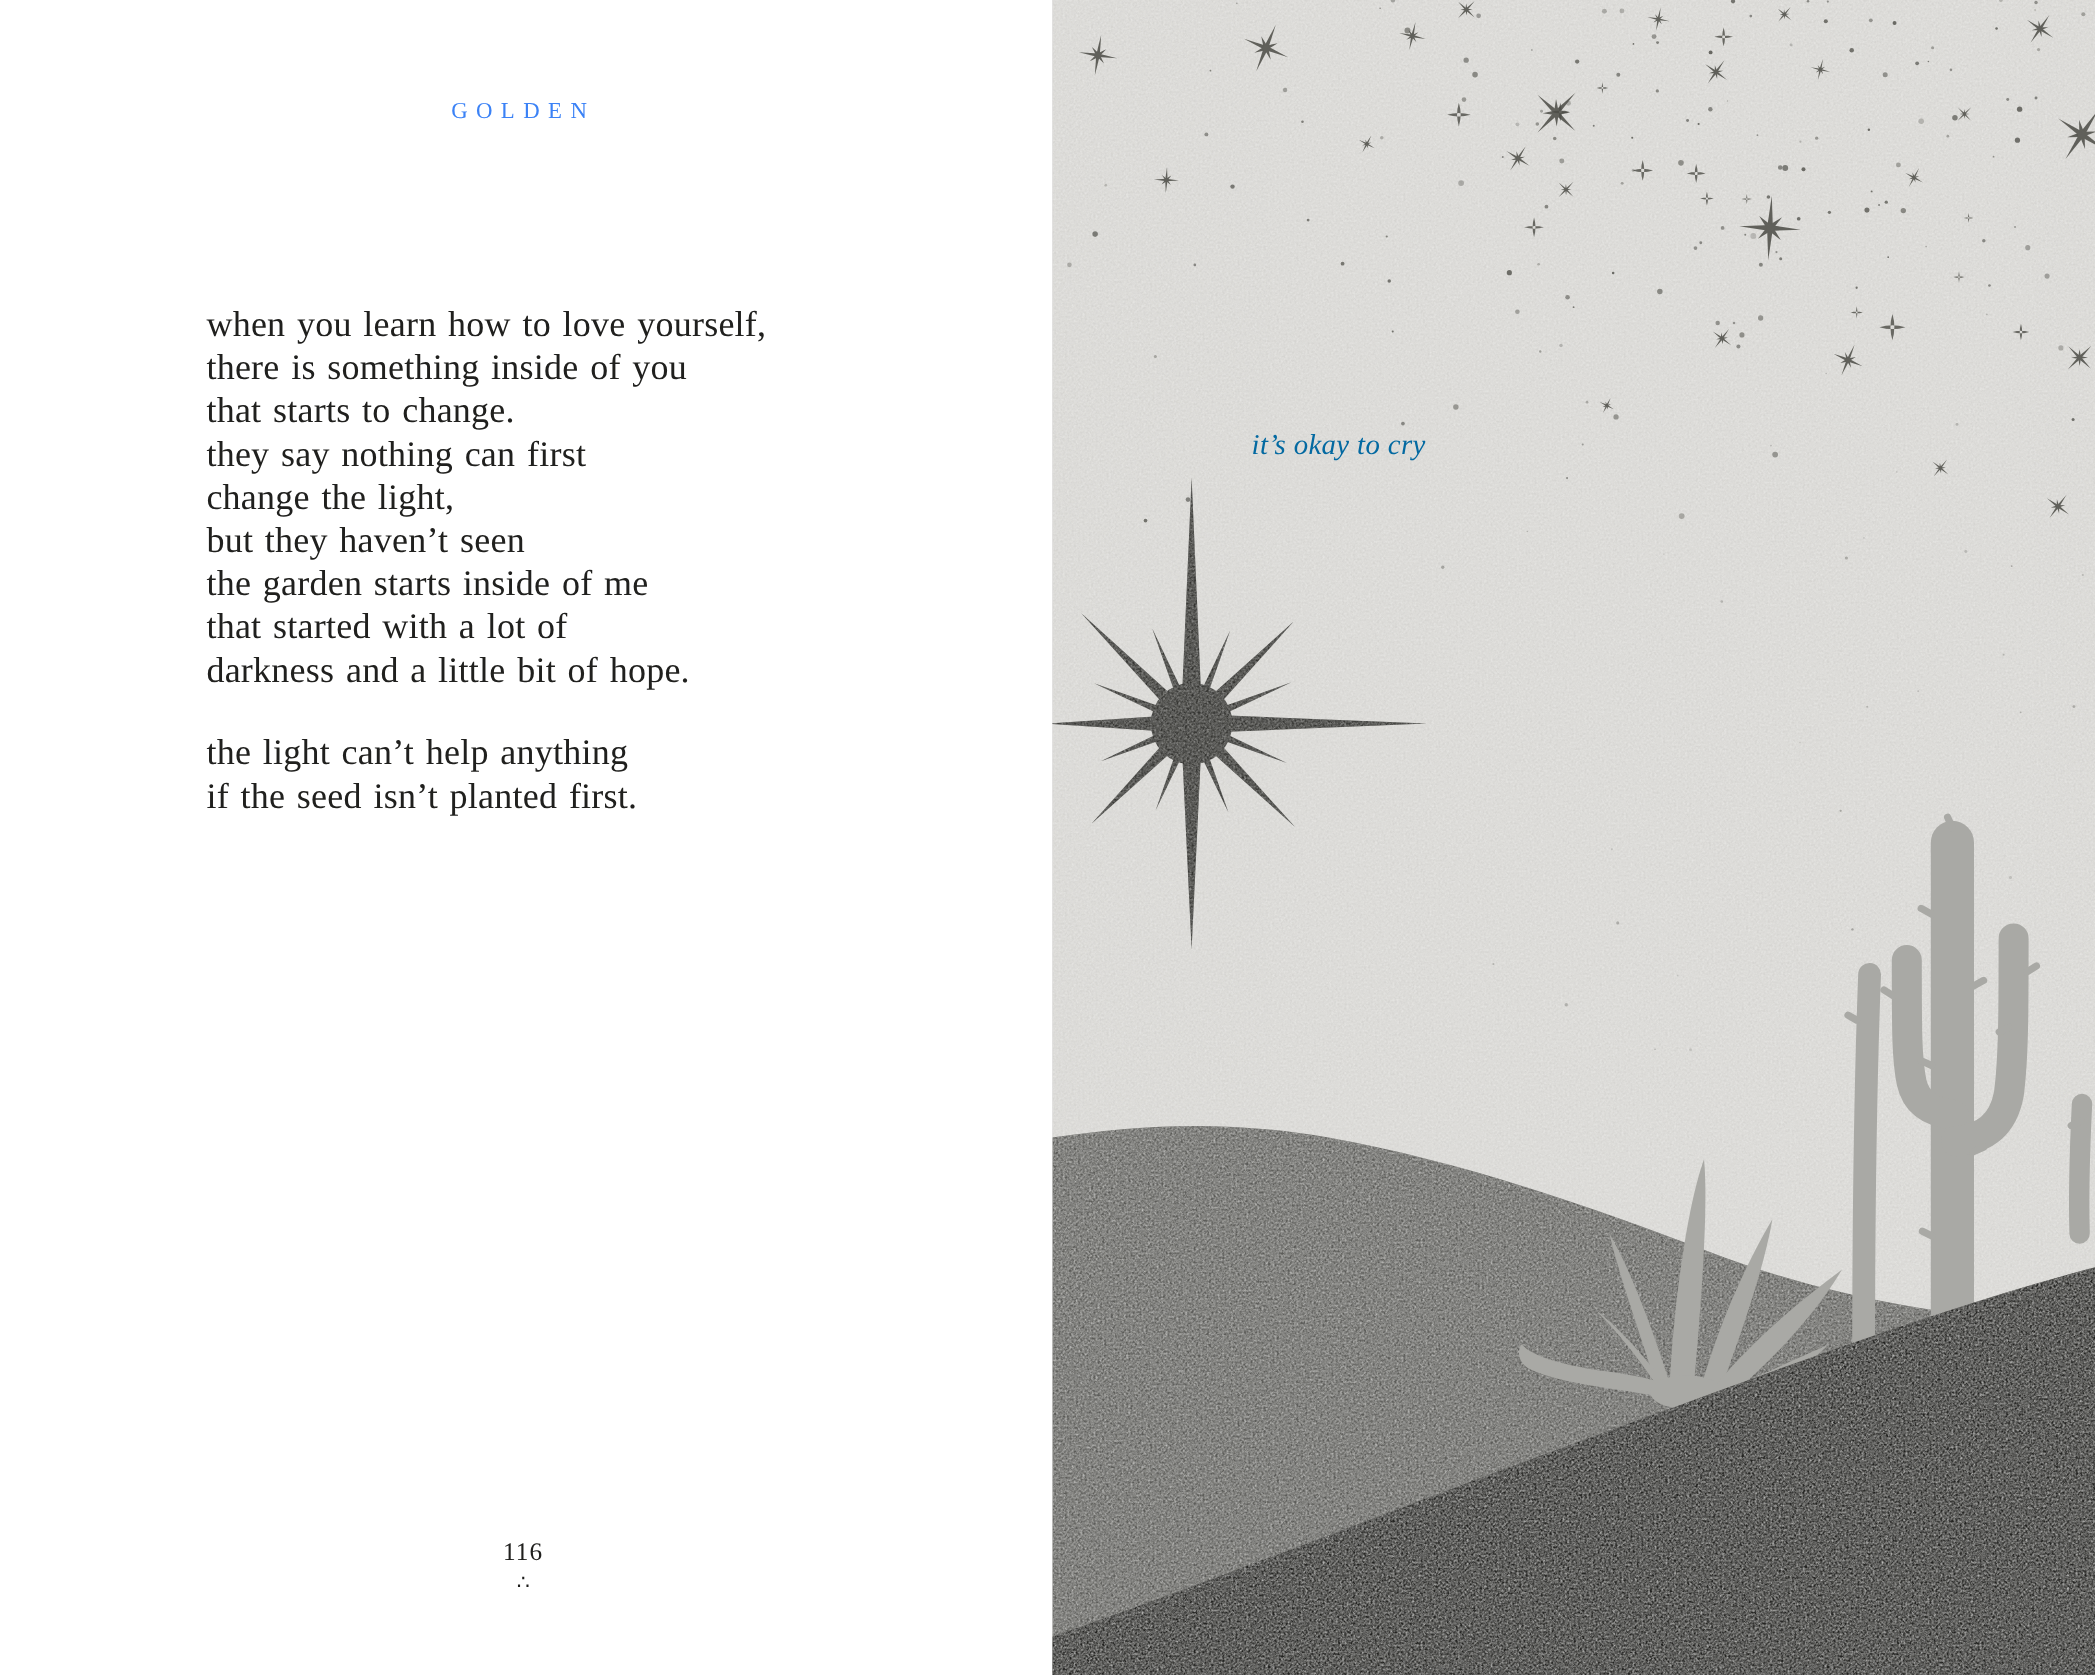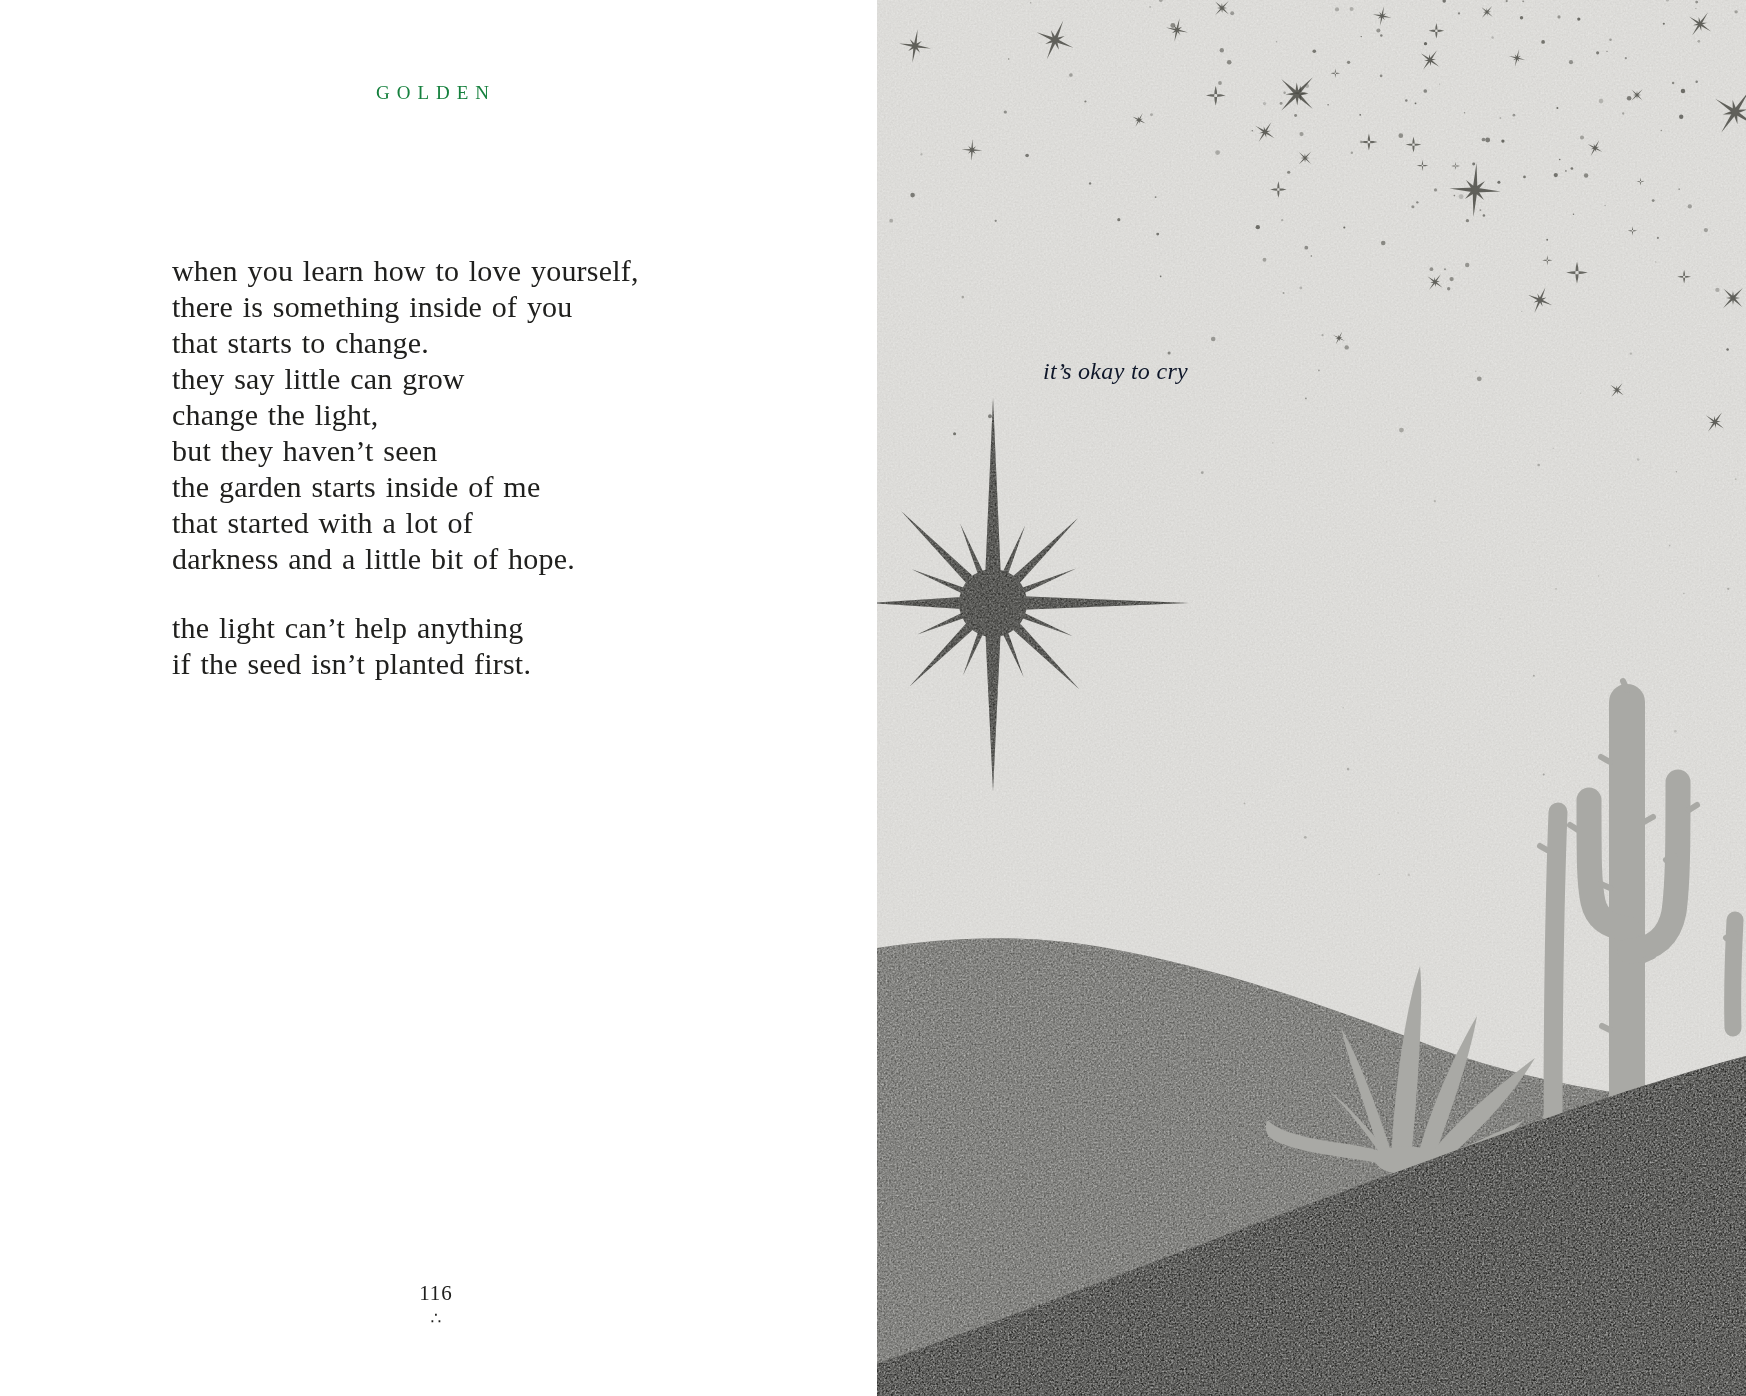--- a/index.html
+++ b/index.html
@@ -16,57 +16,57 @@
   .spread{
     position:relative;width:1746px;height:1396px;overflow:hidden;
     background:var(--page-background);
     font-family:"Liberation Serif","DejaVu Serif",serif;
     color:var(--ink);
   }
   
   .left-page{position:absolute;left:0;top:0;width:877px;height:1396px;background:var(--page-background);}
   .running-header{
     position:absolute;top:82px;left:0;width:872px;text-align:center;
-    font-size:19px;letter-spacing:7px;color:#15803d;
+    font-size:19px;letter-spacing:7px;color:#3b82f6;
   }
   .poem{
     position:absolute;left:172px;top:253px;
     font-size:30px;line-height:36px;letter-spacing:.2px;word-spacing:2px;
   }
   .stanza + .stanza{margin-top:33px;}
   .pagination{position:absolute;left:0;top:1281px;width:872px;text-align:center;}
   .page-number{font-size:21px;letter-spacing:1px;}
   .ornament{font-size:17px;margin-top:2px;color:#1c1c1a;}
   
   .right-page{position:absolute;left:877px;top:0;width:869px;height:1396px;background:var(--sky);}
   .right-page svg{position:absolute;left:0;top:0;}
   .right-poem{
     position:absolute;left:168px;top:253px;
     font-size:26px;line-height:36px;letter-spacing:.2px;word-spacing:2px;color:#262624;
   }
   .poem-caption{
     position:absolute;left:166px;top:358px;
-    font-size:24px;font-style:italic;letter-spacing:.3px;color:#0f172a;
+    font-size:24px;font-style:italic;letter-spacing:.3px;color:#0369a1;
   }
   .line{white-space:pre;}
 </style>
 </head>
 <body>
 
 <div class="spread">
 
   <div class="left-page">
     <div class="running-header">GOLDEN</div>
 
     <div class="poem">
       <div class="stanza">
         <div class="line">when you learn how to love yourself,</div>
         <div class="line">there is something inside of you</div>
         <div class="line">that starts to change.</div>
-        <div class="line">they say little can grow</div>
+        <div class="line">they say nothing can first</div>
         <div class="line">change the light,</div>
         <div class="line">but they haven’t seen</div>
         <div class="line">the garden starts inside of me</div>
         <div class="line">that started with a lot of</div>
         <div class="line">darkness and a little bit of hope.</div>
       </div>
       <div class="stanza">
         <div class="line">the light can’t help anything</div>
         <div class="line">if the seed isn’t planted first.</div>
       </div>

